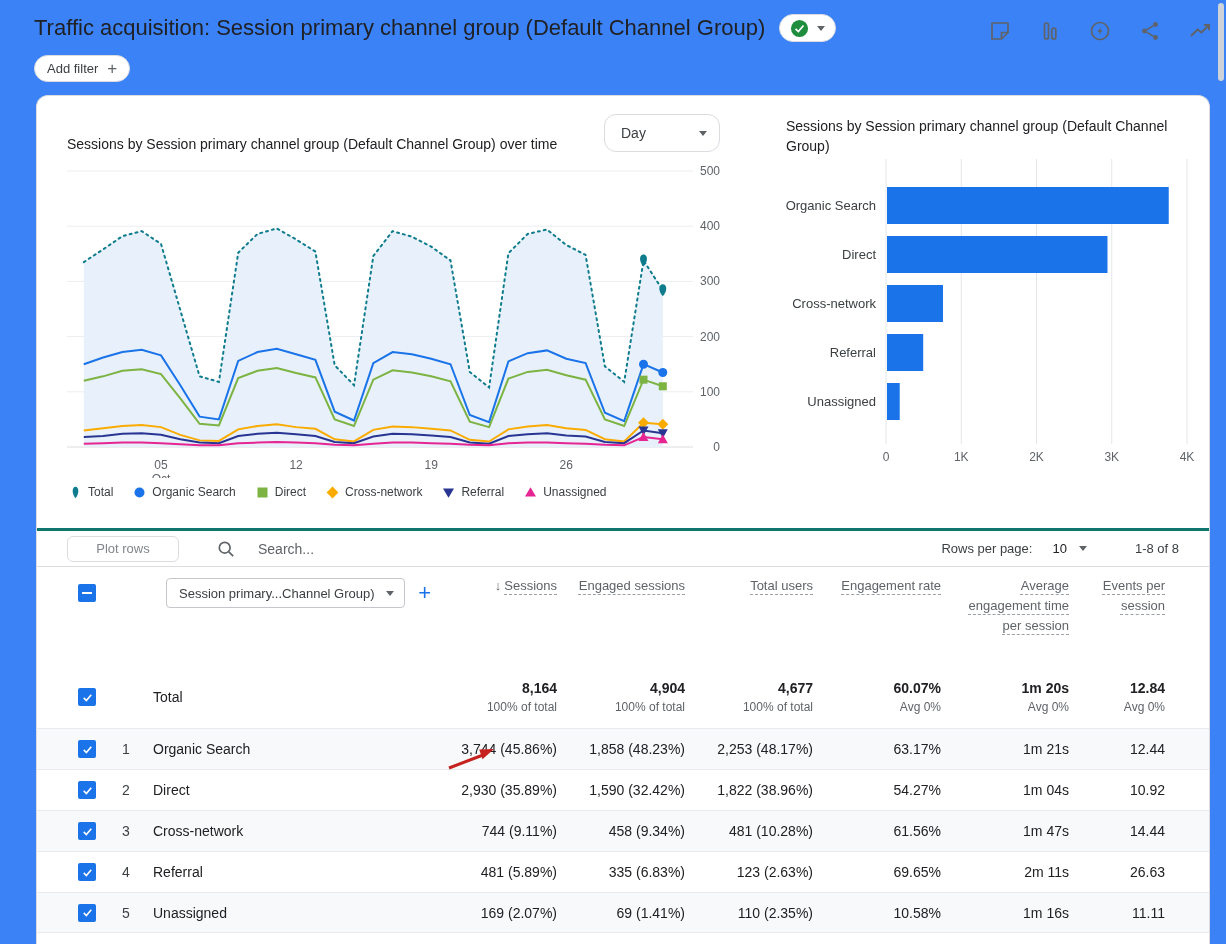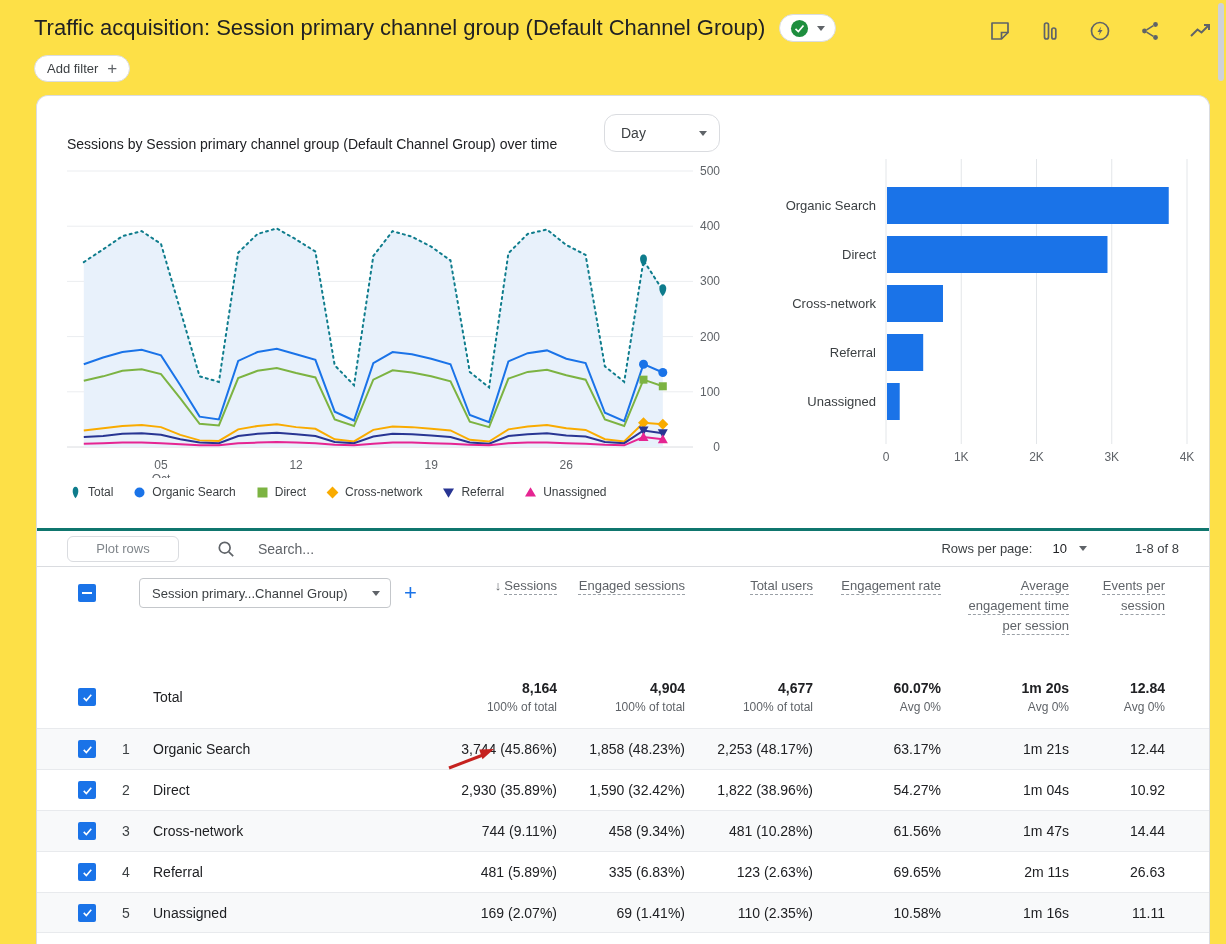--- a/index.html
+++ b/index.html
@@ -1,17 +1,17 @@
 <!DOCTYPE html>
 <html><head>
 <meta charset="utf-8">
 <style>
   *{margin:0;padding:0;box-sizing:border-box}
   body{font-family:"Liberation Sans",sans-serif;background:#fff}
-  .page{position:relative;width:1226px;height:944px;background:#fde047;overflow:hidden}
+  .page{position:relative;width:1226px;height:944px;background:#3b82f6;overflow:hidden}
   svg{display:block}
   svg text{font-family:"Liberation Sans",sans-serif}
 
   
   .topbar{position:absolute;left:34px;top:14px;right:12px;display:flex;align-items:flex-start;justify-content:space-between}
   .title-wrap{display:flex;align-items:center;gap:14px}
   .page-title{font-size:22px;font-weight:400;color:#202124;white-space:nowrap}
   .quality-badge{height:28px;display:flex;align-items:center;gap:8px;padding:0 10px;border:1px solid #dadce0;border-radius:15px;cursor:pointer;background:#fff}
   .caret{width:0;height:0;border-left:4.5px solid transparent;border-right:4.5px solid transparent;border-top:5px solid #5f6368;display:inline-block}
   .top-icons{display:flex;align-items:center;gap:26px;margin-top:5px;margin-right:2px}
@@ -43,21 +43,21 @@
   .rpp-value{display:flex;align-items:center;gap:12px;margin-left:20px;font-size:13px;color:#202124;cursor:pointer}
   .range{font-size:13px;color:#3c4043;margin-left:48px;margin-right:4px}
 
   
   .trow{display:grid;grid-template-columns:46px 34px 288px 146px 128px 128px 128px 128px 96px;padding:0 24px 0 26px}
   .thead{position:absolute;left:0;top:470px;width:100%;height:100px;align-items:start}
   .cbx-cell{display:flex;padding-left:15px}
   .head-cbx{margin-top:18px}
   .cbx{width:18px;height:18px;background:#1a73e8;border-radius:2px;display:inline-flex;align-items:center;justify-content:center;cursor:pointer;flex:0 0 auto}
   .cbx-bar{width:10px;height:2px;background:#fff;display:block}
-  .dim-cell{grid-column:2/4;display:flex;align-items:center;margin-top:12px;margin-left:30px}
+  .dim-cell{grid-column:2/4;display:flex;align-items:center;margin-top:12px;margin-left:57px}
   .dim-pill{width:252px;height:30px;border:1px solid #c4c7cb;border-radius:4px;display:flex;align-items:center;justify-content:space-between;padding:0 10px 0 12px;cursor:pointer}
   .dim-text{font-size:13px;color:#3c4043;white-space:nowrap;overflow:hidden}
   .add-dim{color:#1a73e8;font-size:22px;margin-left:13px;cursor:pointer;line-height:1}
   .hcell{padding:10px 20px 0 0;text-align:right;font-size:13px;line-height:1.55;color:#5f6368;cursor:pointer}
   .hlabel{text-decoration:underline;text-decoration-style:dashed;text-decoration-thickness:1px;text-decoration-color:#9aa0a6;text-underline-offset:4px}
   .sort-arrow{margin-right:3px;text-decoration:none}
   .total{position:absolute;left:0;top:570px;width:100%;height:62px;align-items:center}
   .rnum{font-size:14px;color:#3c4043;text-align:center}
   .rname{font-size:14px;color:#202124;padding-left:10px}
   .total-label{font-size:14px}
@@ -160,20 +160,21 @@
         <rect x="574.5" y="219.656" width="8" height="8" fill="#7cb342"></rect>
         <rect x="593.8" y="226.28" width="8" height="8" fill="#7cb342"></rect>
         <path d="M578.5,261.212 L584,266.712 L578.5,272.212 L573,266.712 Z" fill="#f9ab00"></path>
         <path d="M597.8,262.868 L603.3,268.368 L597.8,273.868 L592.3,268.368 Z" fill="#f9ab00"></path>
         <path d="M573.5,270.44 L583.5,270.44 L578.5,279.44 Z" fill="#283593"></path>
         <path d="M592.8,273.2 L602.8,273.2 L597.8,282.2 Z" fill="#283593"></path>
         <path d="M578.5,276.064 L583.5,285.064 L573.5,285.064 Z" fill="#e52592"></path>
         <path d="M597.8,278.272 L602.8,287.272 L592.8,287.272 Z" fill="#e52592"></path>
       </svg>
 
+    <div class="bar-title">Sessions by Session primary channel group (Default Channel Group)</div>
     <svg id="bar-chart" class="bar-chart" width="430" height="320">
         <line x1="109" y1="5" x2="109" y2="290" stroke="#e3e6e9" stroke-width="1"></line>
         <text x="109" y="307" text-anchor="middle" fill="#5f6368" font-size="12">0</text>
         <line x1="184.25" y1="5" x2="184.25" y2="290" stroke="#e3e6e9" stroke-width="1"></line>
         <text x="184.25" y="307" text-anchor="middle" fill="#5f6368" font-size="12">1K</text>
         <line x1="259.5" y1="5" x2="259.5" y2="290" stroke="#e3e6e9" stroke-width="1"></line>
         <text x="259.5" y="307" text-anchor="middle" fill="#5f6368" font-size="12">2K</text>
         <line x1="334.75" y1="5" x2="334.75" y2="290" stroke="#e3e6e9" stroke-width="1"></line>
         <text x="334.75" y="307" text-anchor="middle" fill="#5f6368" font-size="12">3K</text>
         <line x1="410" y1="5" x2="410" y2="290" stroke="#e3e6e9" stroke-width="1"></line>

